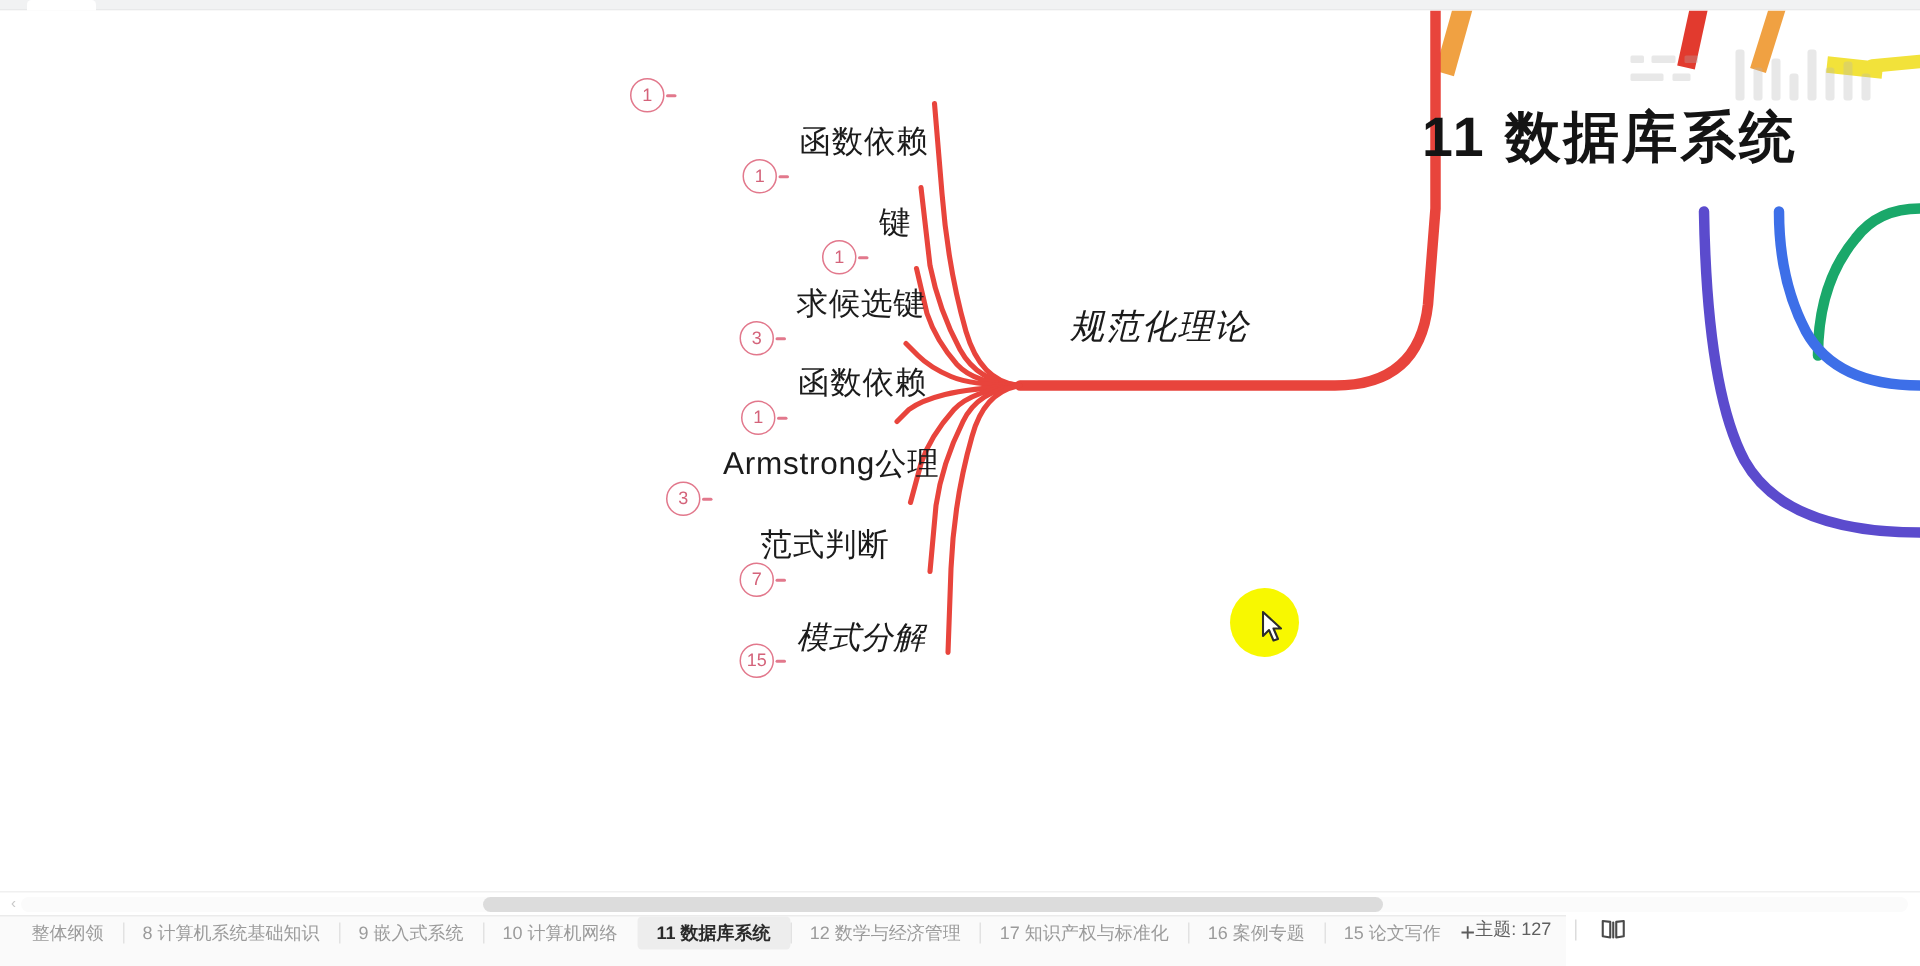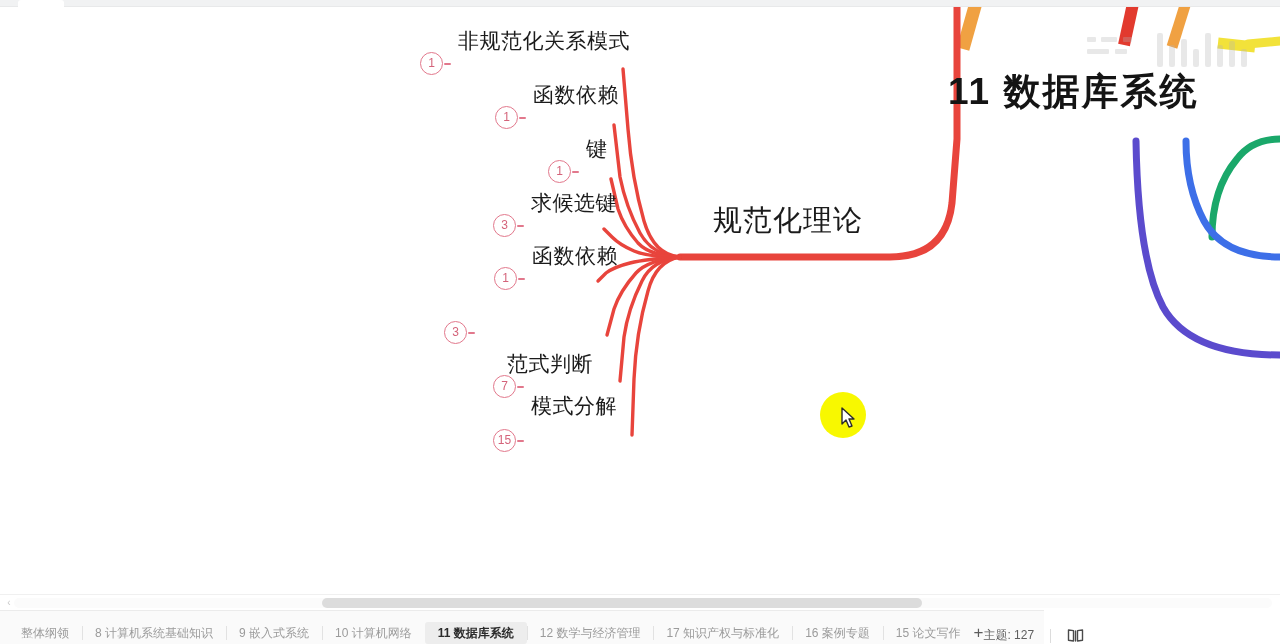--- a/index.html
+++ b/index.html
@@ -47,22 +47,23 @@
   
   .node-label {
     position: absolute;
     color: #1b1b1b;
     font-size: 21px;
     line-height: 1.1;
     white-space: nowrap;
     letter-spacing: 0.5px;
   }
   .node-label.center {
-    font-size: 29px;
+    font-size: 23px;
     letter-spacing: 1px;
+    font-style: italic;
   }
 
   
   .badge {
     position: absolute;
     width: 23px; height: 23px;
     border: 1.6px solid #e2788c;
     border-radius: 50%;
     color: #d4637a;
     font-size: 12px;
@@ -148,21 +149,21 @@
   }
 
   
   .tabbar {
     position: absolute;
     left: 0; top: 610px;
     width: 1044px; height: 34px;
     background: #fafafa;
     border-top: 1px solid #ebebeb;
     display: flex;
-    align-items: flex-end;
+    align-items: flex-start;
     padding-left: 8px;
   }
   .tab {
     position: relative;
     height: 22px;
     padding: 0 13px;
     display: flex;
     align-items: center;
     font-size: 12px;
     color: #9b9b9b;
@@ -245,27 +246,27 @@
         <path d="M680 250 Q648 250 634 244 Q620 238 612 230 L604 222"></path>
         <path d="M680 250 Q646 252 630 256 Q614 260 606 266 L598 274"></path>
         <path d="M680 250 Q648 253 636 266 Q620 284 614 302 L607 328"></path>
         <path d="M680 250 Q652 253 642 274 Q628 302 624 330 L620 374"></path>
         <path d="M680 250 Q656 254 648 284 Q636 326 634 372 L632 428"></path>
       </g>
     </svg>
 
     <div class="node-label center" style="top:198px; left:713px;">规范化理论</div>
 
-    <div class="node-label" style="top:22px;  left:458px;">非规范化关系模式</div>
     <div class="node-label" style="top:76px;  left:533px;">函数依赖</div>
     <div class="node-label" style="top:130px; left:586px;">键</div>
     <div class="node-label" style="top:184px; left:531px;">求候选键</div>
     <div class="node-label" style="top:237px; left:532px;">函数依赖</div>
+    <div class="node-label" style="top:291px; left:482px;">Armstrong公理</div>
     <div class="node-label" style="top:345px; left:507px;">范式判断</div>
-    <div class="node-label" style="top:387px; left:531px;">模式分解</div>
+    <div class="node-label" style="top:407px; left:531px;font-style:italic;">模式分解</div>
 
     <div class="badge" style="top:45px;  left:420px;">1</div>
     <div class="badge" style="top:99px;  left:495px;">1</div>
     <div class="badge" style="top:153px; left:548px;">1</div>
     <div class="badge" style="top:207px; left:493px;">3</div>
     <div class="badge" style="top:260px; left:494px;">1</div>
     <div class="badge" style="top:314px; left:444px;">3</div>
     <div class="badge" style="top:368px; left:493px;">7</div>
     <div class="badge" style="top:422px; left:493px;">15</div>
 

